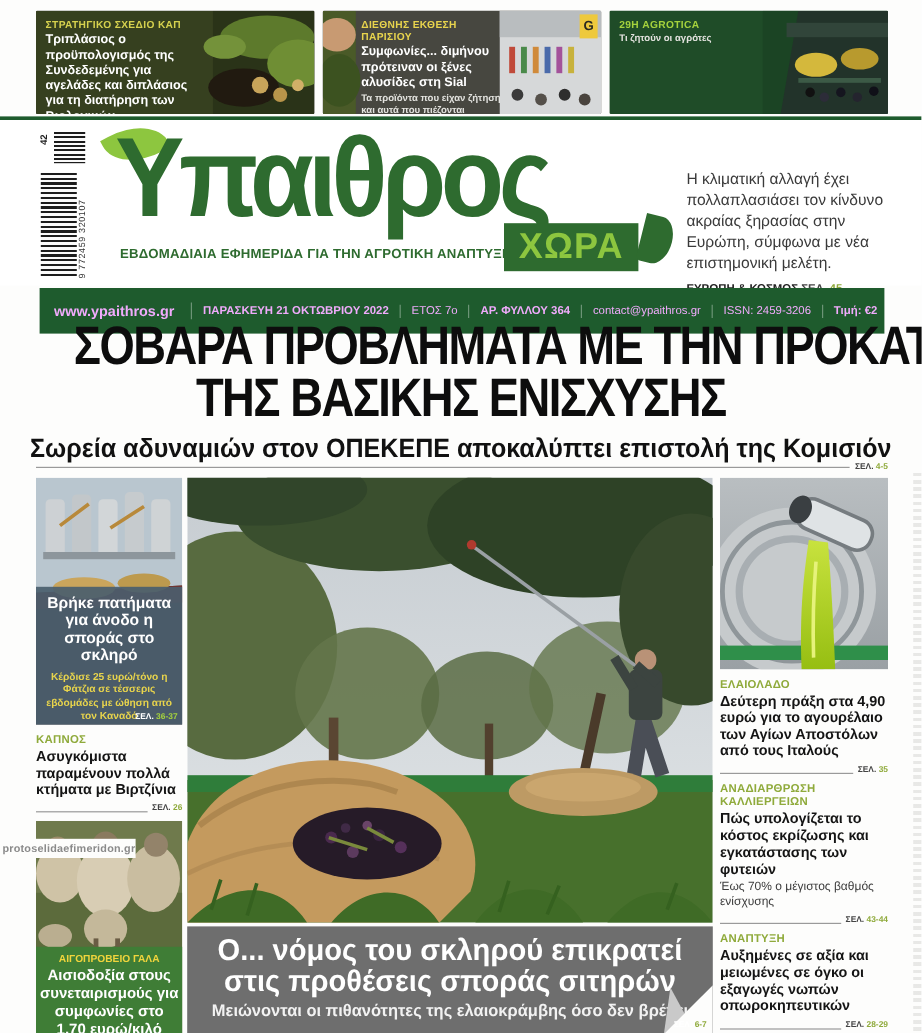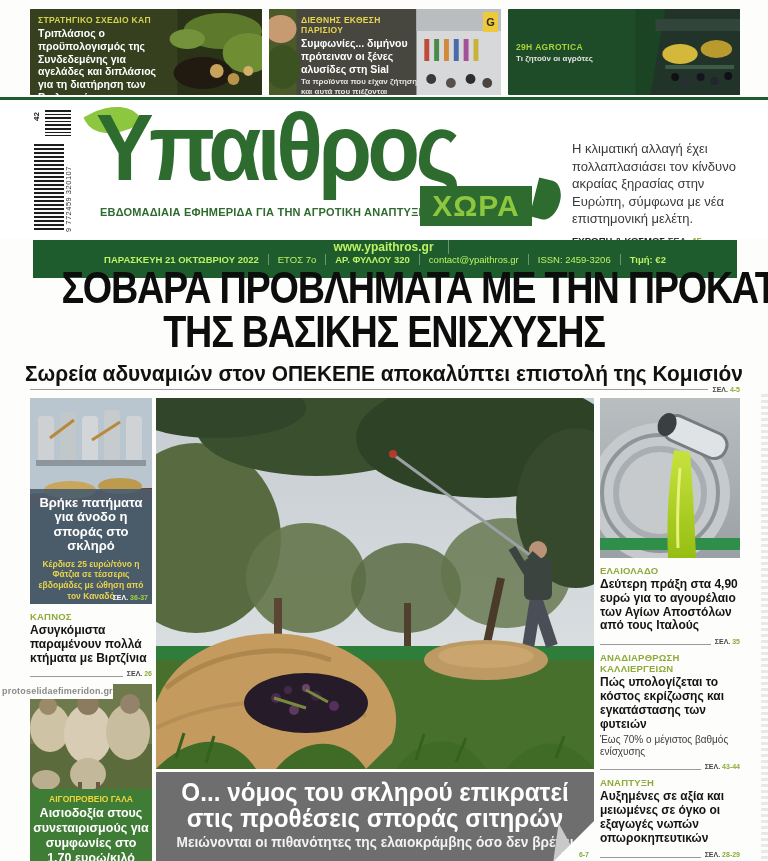--- a/index.html
+++ b/index.html
@@ -5,21 +5,21 @@
   * { margin:0; padding:0; box-sizing:border-box; }
   html,body { width:768px; height:861px; }
   body { font-family:"Liberation Sans", sans-serif; background:#ffffff; position:relative; overflow:hidden; }
   .page { position:absolute; inset:0; background:#fdfdfc; }
 
   
   .top-strip { position:absolute; left:30px; top:9px; width:710px; height:86px; display:flex; gap:7px; }
   .strip-card { flex:1 1 0; position:relative; display:flex; overflow:hidden; border-radius:1px; }
   .strip-card.c1 { background:#4d4d45; }
   .strip-card.c2 { background:#474740; }
-  .strip-card.c3 { background:#1f4c28;align-items:center; }
+  .strip-card.c3 { background:#1f4c28; }
   .strip-text { position:relative; z-index:2; padding:6px 7px 5px 8px; flex:1; }
   .c1 .strip-text { width:64%; flex:0 0 64%; }
   .c2 .strip-text { width:60%; flex:0 0 60%; margin-left:24px; }
   .c3 .strip-text { width:60%; flex:0 0 60%; }
   .strip-kicker { font-size:8.5px; font-weight:bold; letter-spacing:.3px; margin-bottom:2px; }
   .c1 .strip-kicker { color:#d6d14e; }
   .c2 .strip-kicker { color:#e8d44d; }
   .c3 .strip-kicker { color:#a5d23d; }
   .strip-title { color:#fff; font-weight:bold; font-size:10.5px; line-height:1.22; }
   .c3 .strip-title { font-size:12px; }
@@ -52,21 +52,21 @@
   .chora-tail { position:absolute; left:534px; top:80px; width:26px; height:40px; background:#2e6b2f;
     border-radius:0 70% 80% 20%; transform:rotate(14deg); }
   .mast-teaser { position:absolute; left:572px; top:40px; width:182px; }
   .teaser-text { font-size:13px; line-height:1.35; color:#3a3a3a; }
   .teaser-foot { margin-top:7px; font-size:9.5px; font-weight:bold; color:#222; }
   .green-num { color:#8faa3b; }
   .page-label { color:#444; }
 
   
   .info-bar { position:absolute; left:33px; top:240px; width:704px; height:38px; background:#1e5b2d;
-    display:flex; align-items:center; color:#bef264;flex-direction:column; }
+    display:flex; align-items:center; color:#f0abfc; }
   .site { font-weight:bold; font-size:12px; padding:0 14px 0 12px; border-right:1px solid rgba(255,255,255,.35); }
   .info-items { display:flex; align-items:center; font-size:9.5px; }
   .info-item { padding:0 9px; border-right:1px solid rgba(255,255,255,.35); white-space:nowrap; }
   .info-item:last-child { border-right:none; }
   .info-item.b { font-weight:bold; }
 
   
   .lead { position:absolute; left:0; top:266px; width:768px; }
   .headline { text-align:center; color:#0d0d0d; font-weight:bold; }
   .hl-line { display:block; font-size:45px; line-height:0.97; letter-spacing:-1.5px; white-space:nowrap;
@@ -113,21 +113,21 @@
   .curl { position:absolute; right:0; bottom:0; width:0; height:0; border-bottom:40px solid #fdfdfc; border-left:40px solid transparent; }
   .curl-fold { position:absolute; right:12px; bottom:0; width:0; height:0; border-bottom:38px solid #c9c9c9; border-right:26px solid transparent; transform:skewX(-8deg); }
   .gb-page { position:absolute; right:5px; bottom:3px; font-size:7px; font-weight:bold; color:#fff; z-index:3; }
 
   
   .oil-photo { width:140px; height:160px; overflow:hidden; }
   .oil-photo svg { width:100%; height:100%; display:block; }
   .r-item { margin-top:7px; }
 
   
-  .watermark { position:absolute; left:0; top:683px; width:113px; height:16px; background:#fdfdfc;
+  .watermark { position:absolute; left:0; top:699px; width:113px; height:16px; background:#fdfdfc;
     color:#8a8a8a; font-weight:bold; font-size:9px; display:flex; align-items:center; padding-left:2px; letter-spacing:.2px; z-index:5; }
   .right-edge { position:absolute; right:0; top:394px; width:7px; height:467px;
     background:repeating-linear-gradient(180deg,#e6e6e4 0 3px,#fdfdfc 3px 6px); opacity:.9; }
 </style>
 </head>
 <body>
 
 <div class="page">
 
   <header class="top-strip">
@@ -228,21 +228,21 @@
         <span class="green-num">45</span>
       </div>
     </aside>
   </section>
 
   <div class="info-bar">
     <span class="site">www.ypaithros.gr</span>
     <div class="info-items">
       <span class="info-item b">ΠΑΡΑΣΚΕΥΗ 21 ΟΚΤΩΒΡΙΟΥ 2022</span>
       <span class="info-item">ΕΤΟΣ 7ο</span>
-      <span class="info-item b">ΑΡ. ΦΥΛΛΟΥ 320</span>
+      <span class="info-item b">ΑΡ. ΦΥΛΛΟΥ 364</span>
       <span class="info-item">contact@ypaithros.gr</span>
       <span class="info-item">ISSN: 2459-3206</span>
       <span class="info-item b">Τιμή: €2</span>
     </div>
   </div>
 
   <section class="lead">
     <h1 class="headline">
       <span class="hl-line">ΣΟΒΑΡΑ ΠΡΟΒΛΗΜΑΤΑ ΜΕ ΤΗΝ ΠΡΟΚΑΤΑΒΟΛΗ</span>
       <span class="hl-line">ΤΗΣ ΒΑΣΙΚΗΣ ΕΝΙΣΧΥΣΗΣ</span>

